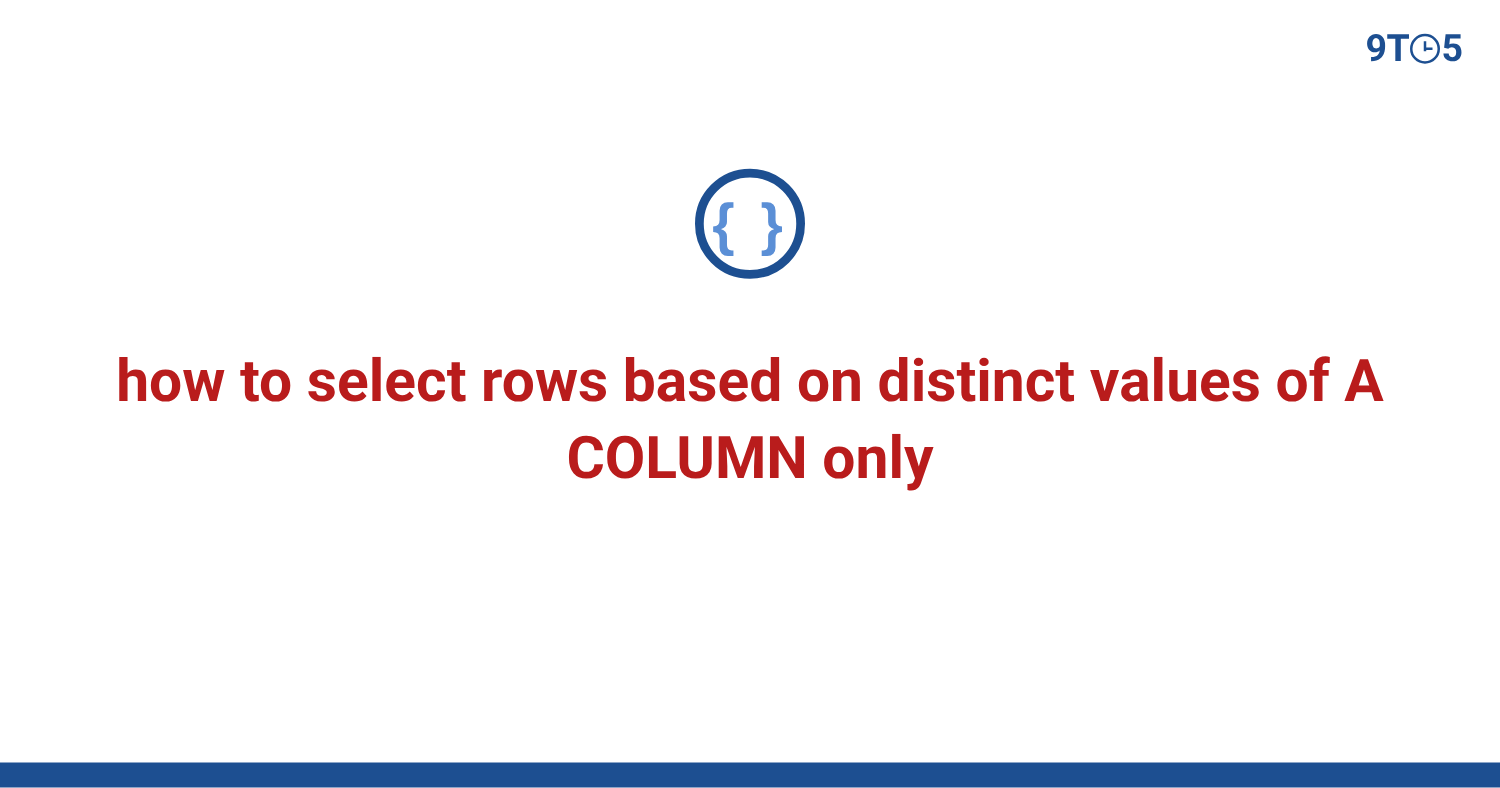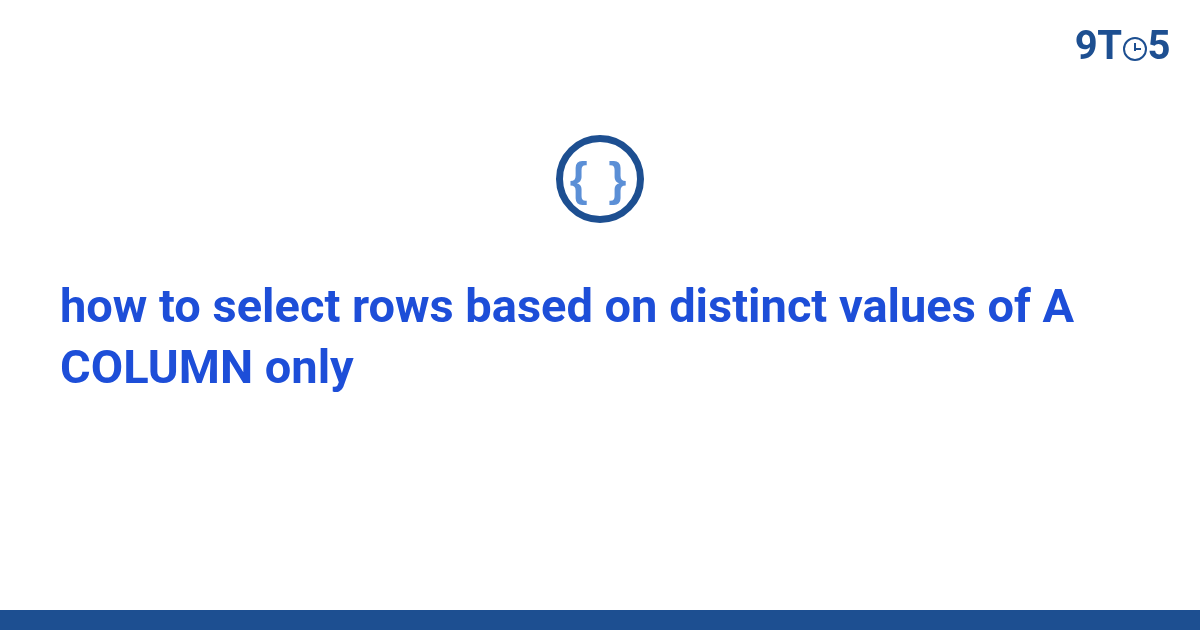--- a/index.html
+++ b/index.html
@@ -14,21 +14,21 @@
       font-family: -apple-system, BlinkMacSystemFont, "Segoe UI", Roboto, Helvetica, Arial, sans-serif;
       position: relative;
       overflow: hidden;
     }
     .header {
       position: absolute;
       top: 22px;
       right: 30px;
       display: flex;
       align-items: baseline;
-      font-size: 40px;
+      font-size: 30px;
       font-weight: 600;
       letter-spacing: -0.5px;
     }
     .logo-9t {
       color: #1d4f91;
       font-weight: 700;
     }
     .logo-clock {
       display: inline-flex;
       align-items: center;
@@ -87,23 +87,24 @@
       font-family: "Segoe UI", Arial, sans-serif;
       letter-spacing: 4px;
       line-height: 1;
     }
     .title {
       position: absolute;
       top: 275px;
       left: 50%;
       transform: translateX(-50%);
       width: 90%;
+      text-align: center;
       font-size: 47px;
       font-weight: 700;
-      color: #1d4ed8;
+      color: #b91c1c;
       line-height: 1.3;
     }
     .footer-bar {
       position: absolute;
       bottom: 0;
       left: 0;
       width: 100%;
       height: 20px;
       background: #1d4f91;
     }

